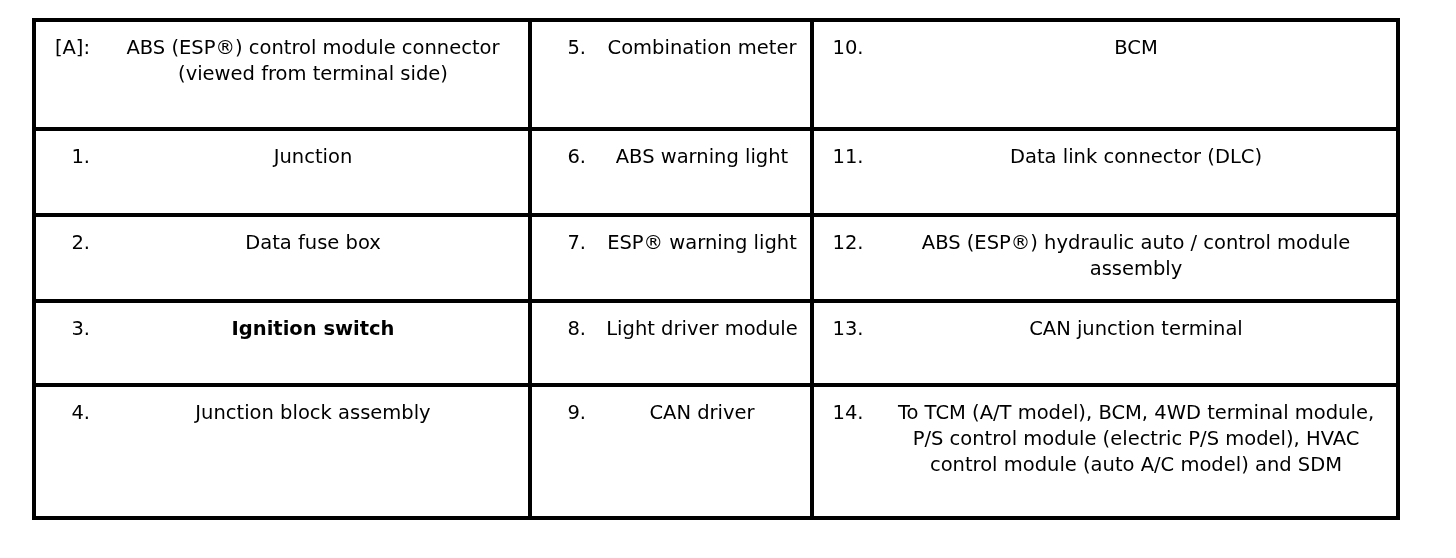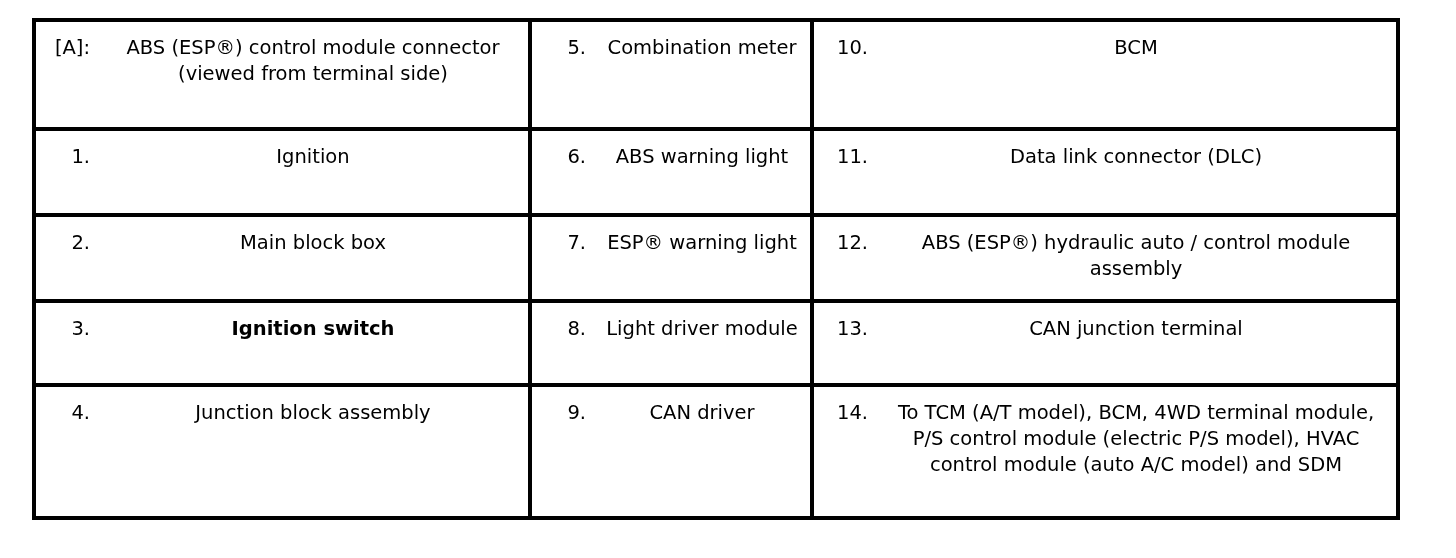--- a/index.html
+++ b/index.html
@@ -48,20 +48,21 @@
     text-align: right;
     padding-right: 18px;
     box-sizing: border-box;
     font-size: 19.5px;
     line-height: 26px;
     white-space: nowrap;
   }
 
   .num.wide {
     width: 58px;
+    text-align: center;
   }
 
   .label {
     flex: 1 1 auto;
     font-size: 19.5px;
     line-height: 26px;
     text-align: center;
   }
 
   .label.bold,
@@ -105,42 +106,42 @@
           <span class="num wide">10.</span>
           <span class="label">BCM</span>
         </div>
       </td>
     </tr>
 
     <tr class="r1">
       <td>
         <div class="cell-inner">
           <span class="num">1.</span>
-          <span class="label">Ignition</span>
+          <span class="label">Junction</span>
         </div>
       </td>
       <td>
         <div class="cell-inner">
           <span class="num">6.</span>
           <span class="label">ABS warning light</span>
         </div>
       </td>
       <td>
         <div class="cell-inner">
           <span class="num wide">11.</span>
           <span class="label">Data link connector (DLC)</span>
         </div>
       </td>
     </tr>
 
     <tr class="r2">
       <td>
         <div class="cell-inner">
           <span class="num">2.</span>
-          <span class="label">Main block box</span>
+          <span class="label">Data fuse box</span>
         </div>
       </td>
       <td>
         <div class="cell-inner">
           <span class="num">7.</span>
           <span class="label">ESP® warning light</span>
         </div>
       </td>
       <td>
         <div class="cell-inner">

